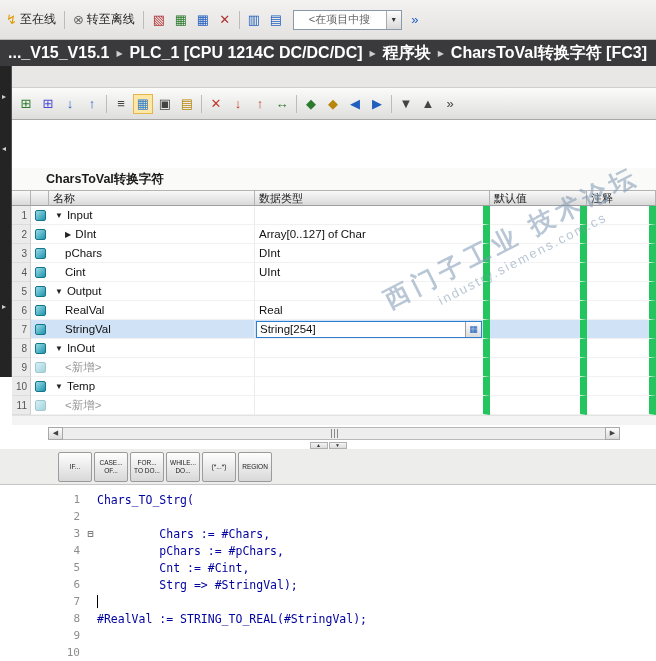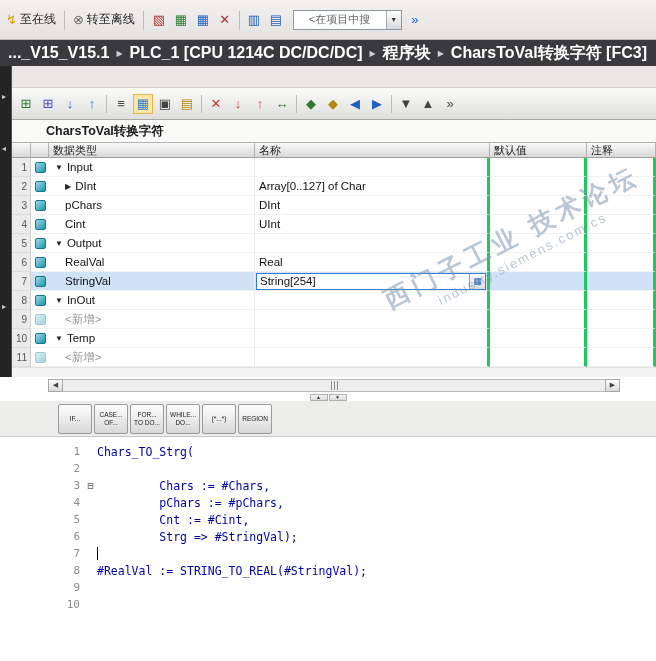--- a/index.html
+++ b/index.html
@@ -22,38 +22,38 @@
   .bc-item{font-weight:bold;font-size:16px;white-space:nowrap;}
   .bc-sep{font-size:8px;color:#cfcfcf;}
   .bc-spacer{flex:1;}
   .win-btn{width:16px;text-align:center;color:#eee;font-size:11px;}
 
   
   .gapband{height:22px;background:#e9e7e6;border-bottom:1px solid #d2d0cf;}
   .toolbar2{height:32px;background:linear-gradient(#fbfbfa,#dededd);border-bottom:1px solid #a9a8a7;display:flex;align-items:center;padding-left:16px;gap:2px;}
 
   
-  .blocktitle{height:22px;background:#fafaf9;padding-left:46px;display:flex;align-items:center;font-weight:bold;font-size:12.5px;color:#1a1a1a;}
+  .blocktitle{height:22px;background:#fafaf9;padding-left:46px;display:flex;align-items:center;font-weight:bold;font-size:12.5px;color:#1a1a1a;margin-top:48px;}
 
   
   .t-head,.t-row{display:grid;grid-template-columns:19px 18px 206px 235px 97px 1fr;margin-left:12px;width:644px;}
   .t-head{height:16px;}
   .h-cell{background:linear-gradient(#f9f9f9,#d9d9d9);border-right:1px solid #b3b3b3;border-top:1px solid #b3b3b3;border-bottom:1px solid #9f9f9f;font-size:11px;padding:0 4px;display:flex;align-items:center;overflow:hidden;white-space:nowrap;color:#222;}
   .t-row{height:19px;background:#fff;}
   .t-row.selected{background:#cfe2f6;}
   .c-num{background:#ebebeb;border-right:1px solid #cfcfcf;border-bottom:1px solid #dcdcdc;color:#555;font-size:10px;display:flex;align-items:center;justify-content:flex-end;padding-right:3px;}
   .c-icon{display:flex;align-items:center;justify-content:center;border-bottom:1px solid #f1f1f1;}
   .var-icon{width:11px;height:11px;border-radius:2px;background:linear-gradient(135deg,#9adbe8,#1e94ad);border:1px solid #15758a;}
   .var-icon.dim{opacity:.4;}
   .c-name{display:flex;align-items:center;font-size:11.5px;border-right:1px solid #ececec;border-bottom:1px solid #f1f1f1;overflow:hidden;white-space:nowrap;}
   .c-name.lvl0{padding-left:6px;}
   .c-name.lvl1{padding-left:16px;}
   .expander{font-size:8px;margin-right:4px;color:#222;}
   .t-row.placeholder .nm{color:#979797;}
-  .c-type,.c-def,.c-com{display:flex;align-items:center;font-size:11.5px;padding-left:4px;border-right:3px solid #22c55e;border-bottom:1px solid #f1f1f1;white-space:nowrap;overflow:hidden;}
+  .c-type,.c-def,.c-com{display:flex;align-items:center;font-size:11.5px;padding-left:4px;border-right:7px solid #22c55e;border-bottom:1px solid #f1f1f1;white-space:nowrap;overflow:hidden;}
   .t-row.selected .c-type{padding:0 1px;}
   .type-edit{display:flex;align-items:center;justify-content:space-between;width:100%;height:17px;background:#fff;border:1px solid #2f7ed1;}
   .tval{padding-left:3px;font-size:11.5px;}
   .browse-btn{width:16px;height:15px;display:flex;align-items:center;justify-content:center;font-size:9px;color:#1f5fbf;background:linear-gradient(#fcfcfc,#dcdcdc);border-left:1px solid #9f9f9f;}
 
   .partialband{height:10px;margin-left:12px;width:644px;background:#f4f4f4;border-top:1px solid #e2e2e2;}
 
   
   .hscrollrow{height:16px;display:flex;align-items:center;padding-left:48px;background:#fff;}
   .scroll-btn{width:15px;height:13px;background:linear-gradient(#fdfdfd,#dadada);border:1px solid #a8a8a8;font-size:7px;display:flex;align-items:center;justify-content:center;color:#444;flex:0 0 auto;}
@@ -166,22 +166,22 @@
         <span class="tb-icon" style="color: rgb(68, 68, 68);">▲</span>
         <span class="tb-icon" style="color: rgb(68, 68, 68);">»</span>
       </span>
   </div>
 
   <div class="blocktitle">CharsToVal转换字符</div>
 
   <div class="t-head">
     <span class="h-cell"></span>
     <span class="h-cell"></span>
+    <span class="h-cell">名称</span>
     <span class="h-cell">数据类型</span>
-    <span class="h-cell">名称</span>
     <span class="h-cell">默认值</span>
     <span class="h-cell">注释</span>
   </div>
 
   <div>
       <div class="t-row">
         <span class="c-num">1</span>
         <span class="c-icon">
           <span class="var-icon"></span>
         </span>

